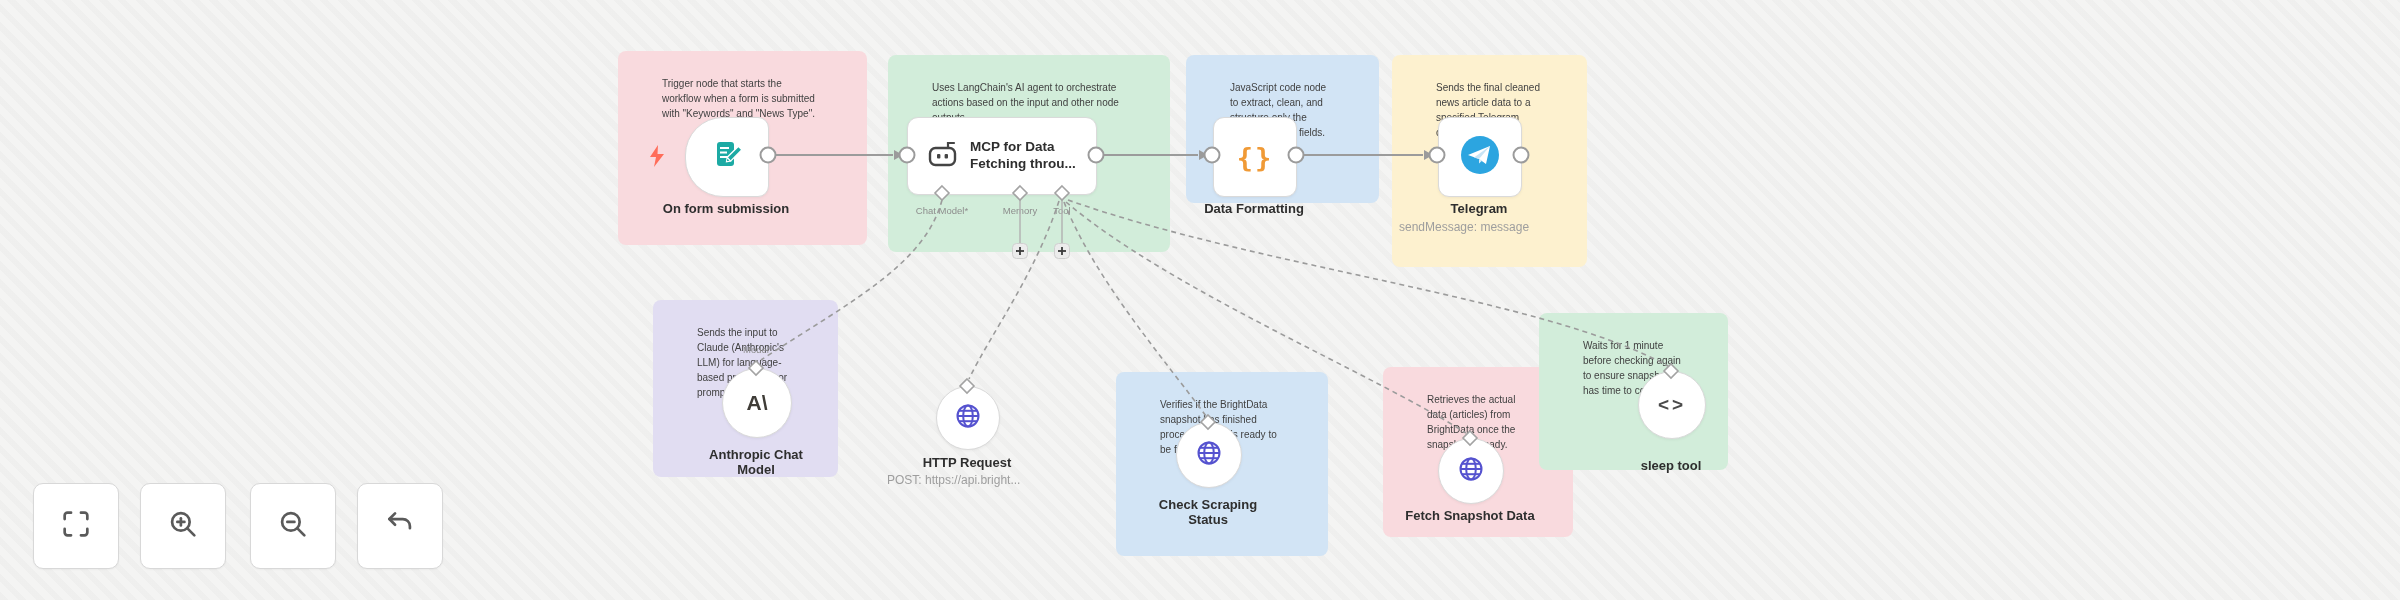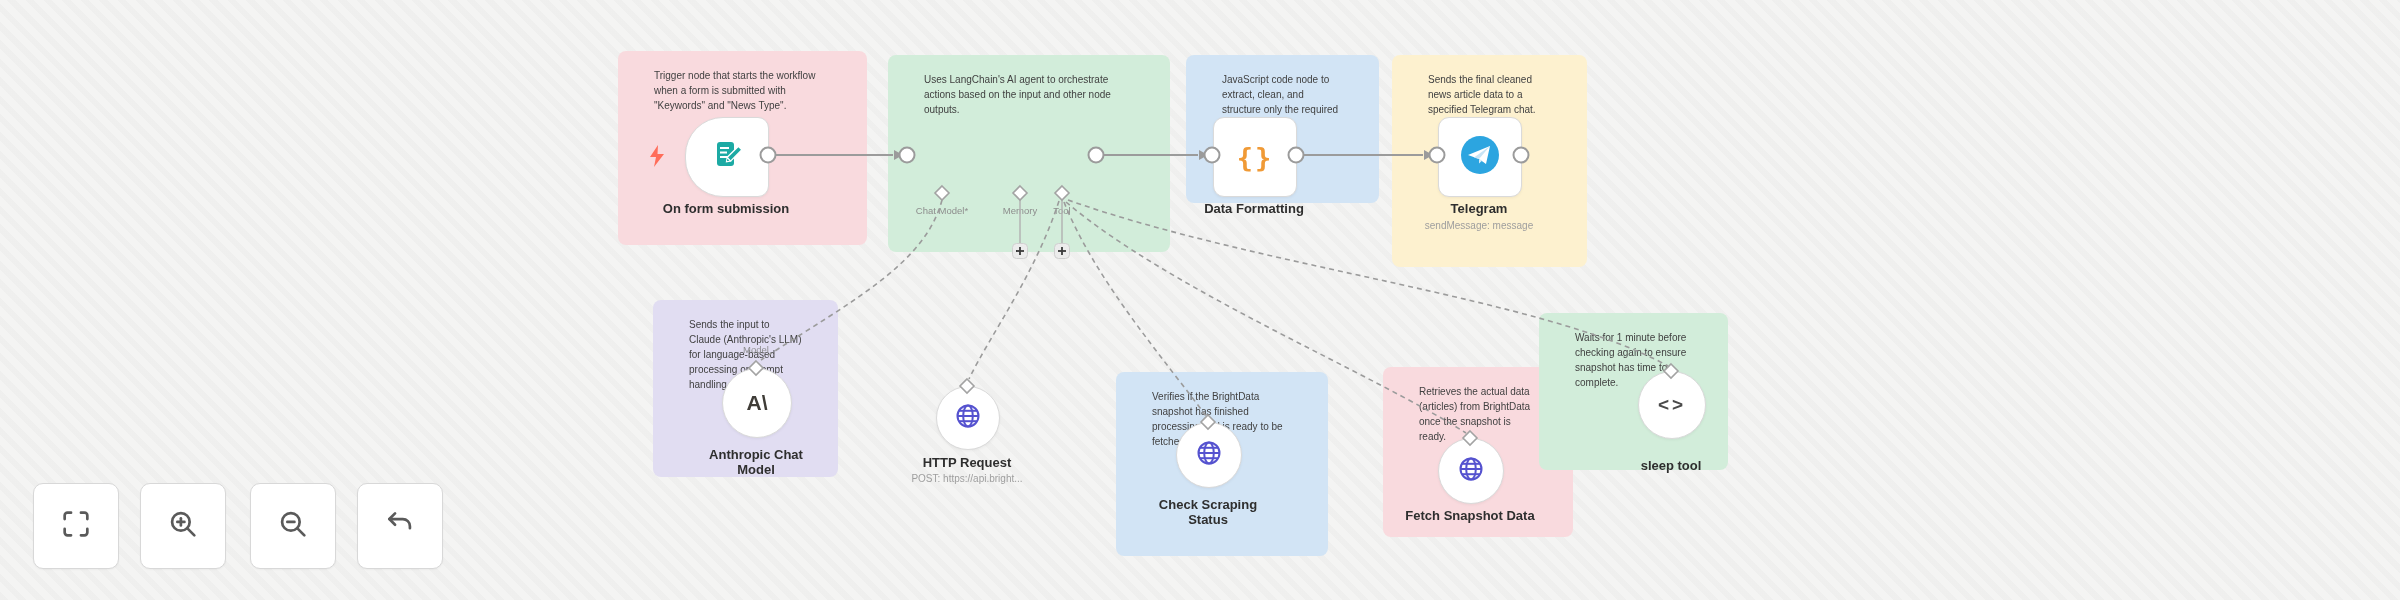--- a/index.html
+++ b/index.html
@@ -4,34 +4,34 @@
 <style>
   html,body{margin:0;padding:0;}
   body{font-family:"Liberation Sans", sans-serif;}
   #canvas{
     position:relative; width:2400px; height:600px; overflow:hidden;
     background:
       repeating-linear-gradient(45deg, rgba(0,0,0,0.018) 0 6px, rgba(255,255,255,0) 6px 13px),
       #f4f4f3;
   }
   .sticky{position:absolute; border-radius:8px; z-index:1;}
-  .sticky p{margin:8px; padding:9px 28px; font-size:10px; line-height:1.5; color:#414141;}
+  .sticky p{margin:16px; padding:9px 28px; font-size:10px; line-height:1.5; color:#414141;}
   .st-pink{background:#f9dade;}
   .st-green{background:#d2edda;}
   .st-blue{background:#d2e4f5;}
   .st-yellow{background:#fdf1cf;}
   .st-purple{background:#e1ddf2;}
 
   .node-rect{position:absolute; background:#fff; border:1.5px solid #dadada; border-radius:11px;
     box-shadow:0 1px 3px rgba(0,0,0,0.05); z-index:2; display:flex; align-items:center; justify-content:center;}
   .node-trigger{border-radius:38px 11px 11px 38px;}
   .node-circle{position:absolute; background:#fff; border:1.5px solid #dadada; border-radius:50%;
     box-shadow:0 1px 3px rgba(0,0,0,0.05); z-index:2; display:flex; align-items:center; justify-content:center;}
   .node-label{position:absolute; z-index:2; font-size:13px; font-weight:600; color:#2e2e2e; text-align:center; line-height:1.18;}
-  .node-sub{position:absolute; z-index:2; font-size:10px; color:#9e9e9e; text-align:center; white-space:nowrap;}
+  .node-sub{position:absolute; z-index:2; font-size:12px; color:#9e9e9e; text-align:left; white-space:nowrap;}
   .port-label{position:absolute; z-index:3; font-size:9.5px; color:#8d8d8d; text-align:center; white-space:nowrap;}
   .agent-text{font-size:13.5px; font-weight:600; color:#2e2e2e; width:108px; line-height:1.25; text-align:left;}
   .brace-icon{font-family:"DejaVu Sans Mono", monospace; font-size:27px; font-weight:700; color:#f09a36; letter-spacing:2px;}
   .anthropic-glyph{font-size:21px; font-weight:700; color:#3f3c37;}
   .code-glyph{font-size:19px; font-weight:700; color:#4a4a4a; letter-spacing:3px;}
   .bolt{position:absolute; z-index:2;}
   svg.wires{position:absolute; left:0; top:0; z-index:3; pointer-events:none;}
   svg.wires [data-interactable="true"]{pointer-events:auto;}
   .toolbar-btn{position:absolute; width:84px; height:84px; background:#fff; border:1.5px solid #d8d8d8;
     border-radius:10px; z-index:4; display:flex; align-items:center; justify-content:center; box-shadow:0 1px 2px rgba(0,0,0,0.04);}
@@ -81,20 +81,31 @@
         <rect x="11" y="19" width="8" height="2" fill="#fff"></rect>
         <g transform="rotate(45 24 18)">
             <rect x="21.6" y="8" width="5" height="16" rx="1" fill="#1caaa4" stroke="#fff" stroke-width="1.4"></rect>
             <polygon points="24.1,27.5 21.6,24 26.6,24" fill="#1caaa4" stroke="#fff" stroke-width="1"></polygon>
           </g>
       </svg>
     </span>
   </div>
   <div class="node-label" style="left:636px;top:201px;width:180px" data-interactable="false">On form submission</div>
 
+  <div class="node-rect" style="left:907px;top:117px;width:188px;height:76px" data-interactable="true">
+    <span style="margin-right:10px" data-interactable="false">
+      <svg width="34" height="30" viewBox="0 0 34 30">
+        <path d="M22 9 V4 h6" fill="none" stroke="#444" stroke-width="2.2" stroke-linecap="round"></path>
+        <rect x="4" y="9" width="25" height="17" rx="5.5" fill="none" stroke="#444" stroke-width="2.4"></rect>
+        <rect x="11" y="15" width="3.4" height="4.6" rx="1" fill="#444"></rect>
+        <rect x="18.6" y="15" width="3.4" height="4.6" rx="1" fill="#444"></rect>
+      </svg>
+    </span>
+    <span class="agent-text" data-interactable="false">MCP for Data Fetching throu...</span>
+  </div>
   <div class="port-label" style="left:902px;top:205px;width:80px" data-interactable="false">Chat Model*</div>
   <div class="port-label" style="left:990px;top:205px;width:60px" data-interactable="false">Memory</div>
   <div class="port-label" style="left:1042px;top:205px;width:40px" data-interactable="false">Tool</div>
 
   <div class="node-rect" style="left:1213px;top:117px;width:82px;height:78px" data-interactable="true">
     <span class="brace-icon" data-interactable="false">{}</span>
   </div>
   <div class="node-label" style="left:1174px;top:201px;width:160px" data-interactable="false">Data Formatting</div>
 
   <div class="node-rect" style="left:1438px;top:117px;width:82px;height:78px" data-interactable="true">

